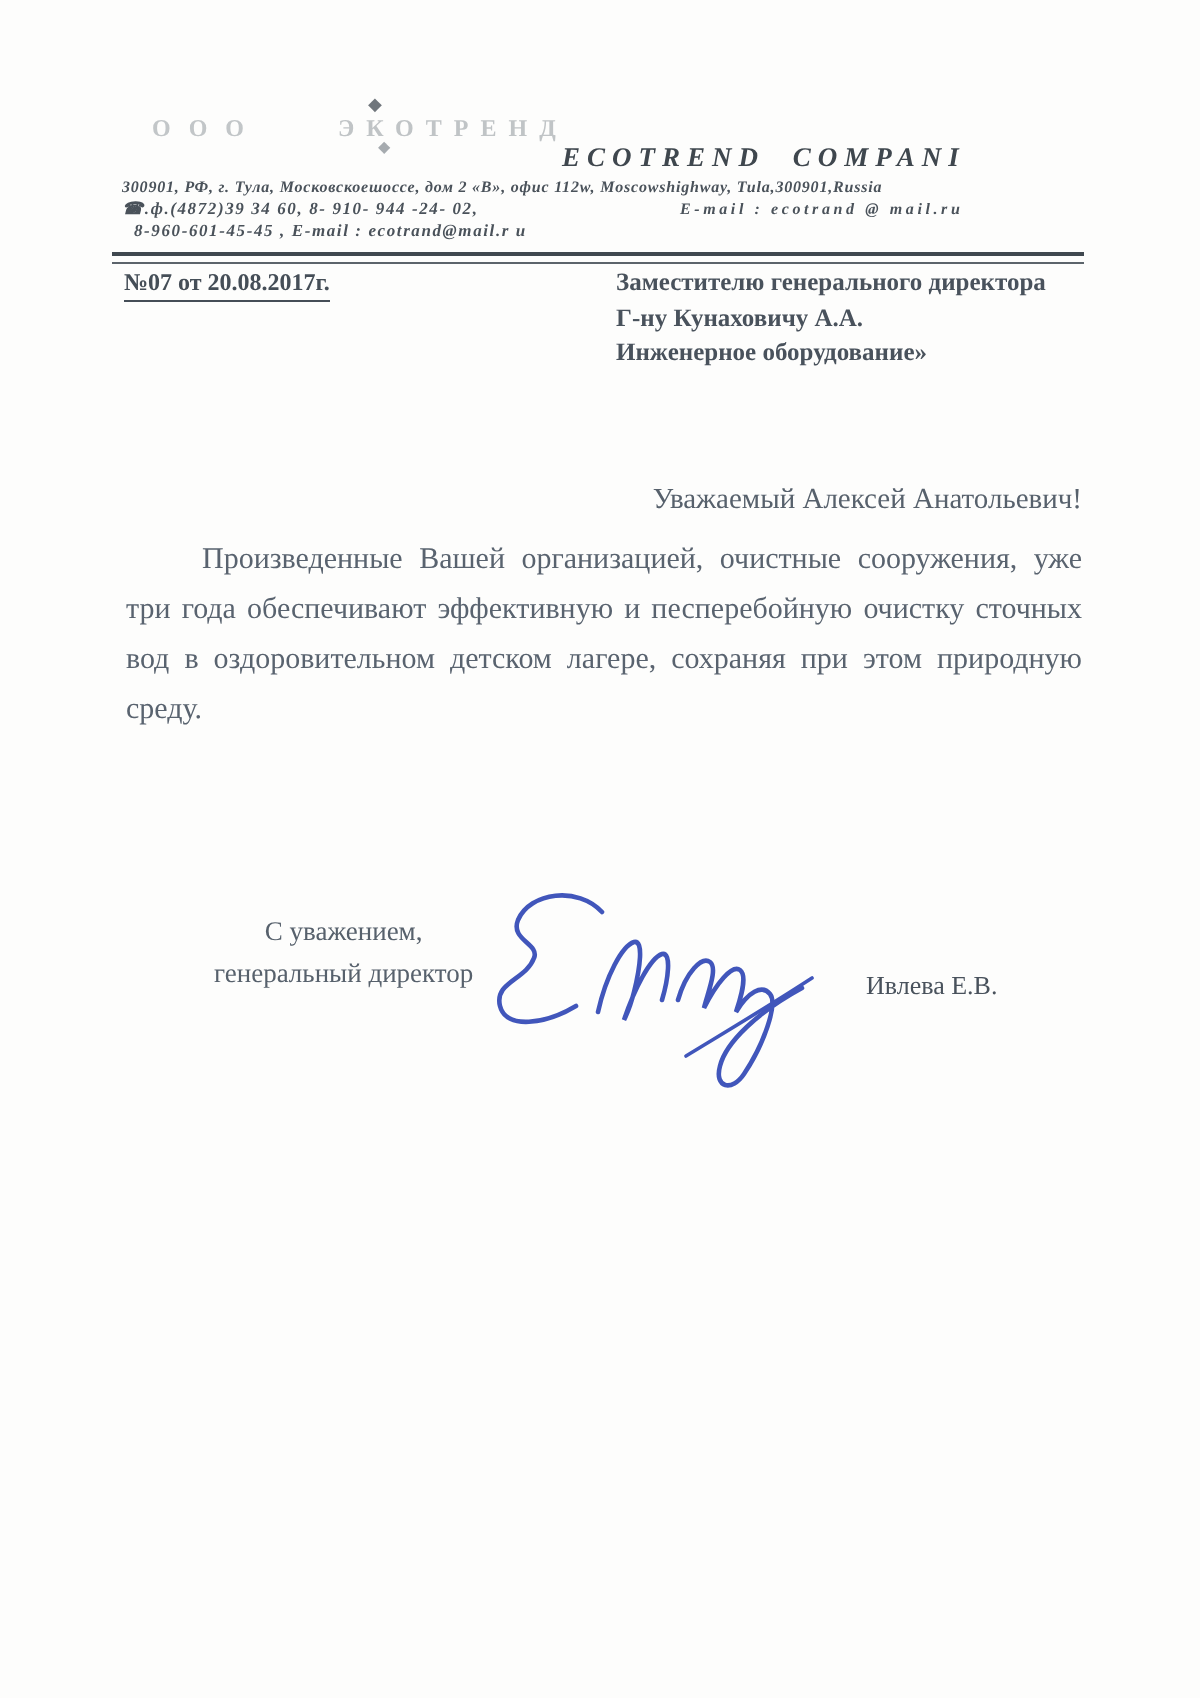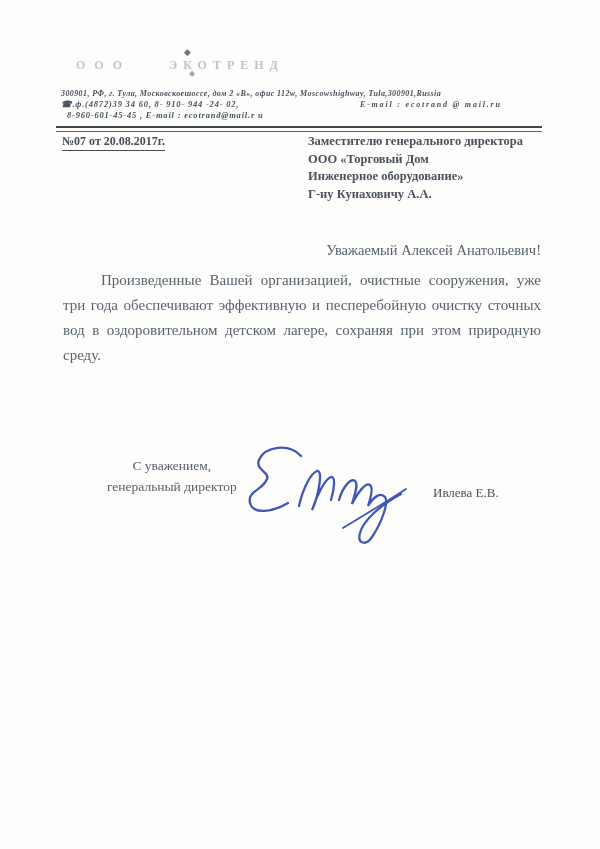--- a/index.html
+++ b/index.html
@@ -35,21 +35,21 @@
     position:absolute;top:89px;left:61px;
     font-size:8px;font-weight:bold;font-style:italic;
     letter-spacing:.4px;color:#4a525a;white-space:nowrap;
   }
   .phone-line{
     position:absolute;top:99px;left:61px;
     font-size:8.5px;font-weight:bold;font-style:italic;
     letter-spacing:.8px;color:#4a525a;white-space:nowrap;
   }
   .email-right{
-    position:absolute;top:100px;left:360px;
+    position:absolute;top:100px;left:340px;
     font-size:8px;font-weight:bold;font-style:italic;
     letter-spacing:1.8px;color:#4a525a;white-space:nowrap;
   }
   .phone-line2{
     position:absolute;top:110px;left:67px;
     font-size:8.5px;font-weight:bold;font-style:italic;
     letter-spacing:.8px;color:#4a525a;white-space:nowrap;
   }
   .head-rule{
     position:absolute;top:126px;left:56px;width:486px;height:3px;
@@ -94,32 +94,32 @@
 
 <div class="page">
 
   <div class="logo-row">
     <span class="logo-ooo">ООО</span>
     <span class="logo-name">ЭКОТРЕНД</span>
   </div>
   <span class="diamond-top">◆</span>
   <span class="diamond-bottom">◆</span>
 
+  <div class="company-title">ECOTREND COMPANI</div>
   <div class="addr-line">300901, РФ, г. Тула, Московскоешоссе, дом 2 «В», офис 112w, Moscowshighway, Tula,300901,Russia</div>
   <div class="phone-line">☎.ф.(4872)39 34 60, 8- 910- 944 -24- 02,</div>
   <div class="email-right">E-mail : ecotrand @ mail.ru</div>
   <div class="phone-line2">8-960-601-45-45 , E-mail : ecotrand@mail.r u</div>
   <div class="head-rule"></div>
 
   <div class="ref-number">№07 от 20.08.2017г.</div>
   <div class="recipient">
     <div>Заместителю генерального директора</div>
-    <div>ООО «Торговый Дом</div>
+    <div>Г-ну Кунаховичу А.А.</div>
     <div>Инженерное оборудование»</div>
-    <div>Г-ну Кунаховичу А.А.</div>
   </div>
 
   <div class="salutation">Уважаемый Алексей Анатольевич!</div>
   <div class="body-text">
     <p>Произведенные Вашей организацией, очистные сооружения, уже три года обеспечивают эффективную и песперебойную очистку сточных вод в оздоровительном детском лагере, сохраняя при этом природную среду.</p>
   </div>
 
   <div class="closing">
     <div>С уважением,</div>
     <div>генеральный директор</div>

